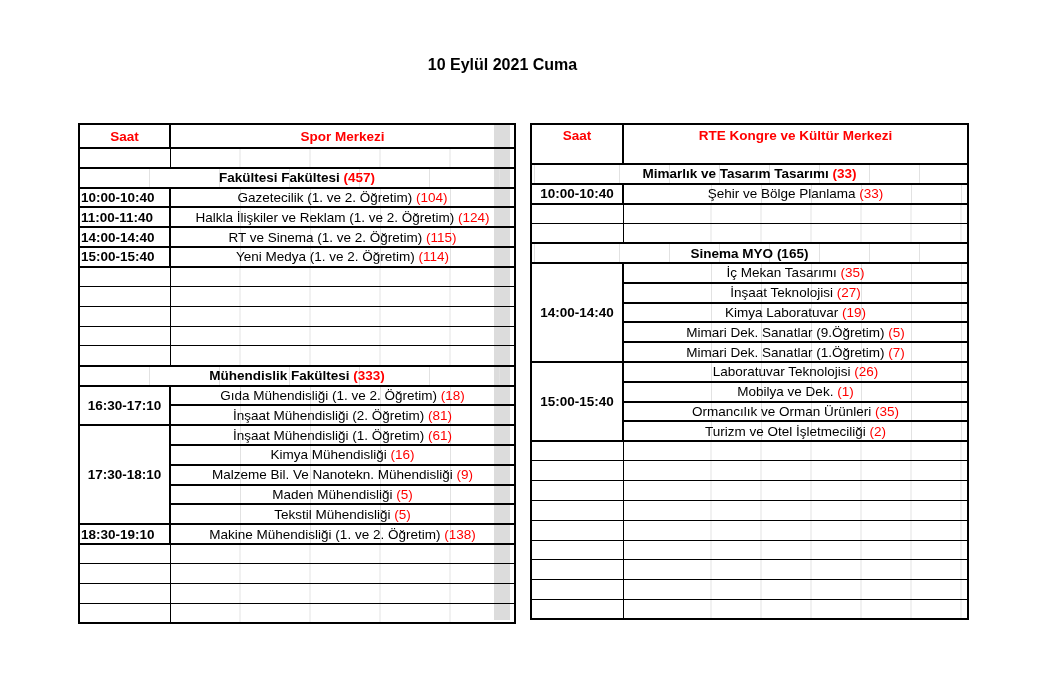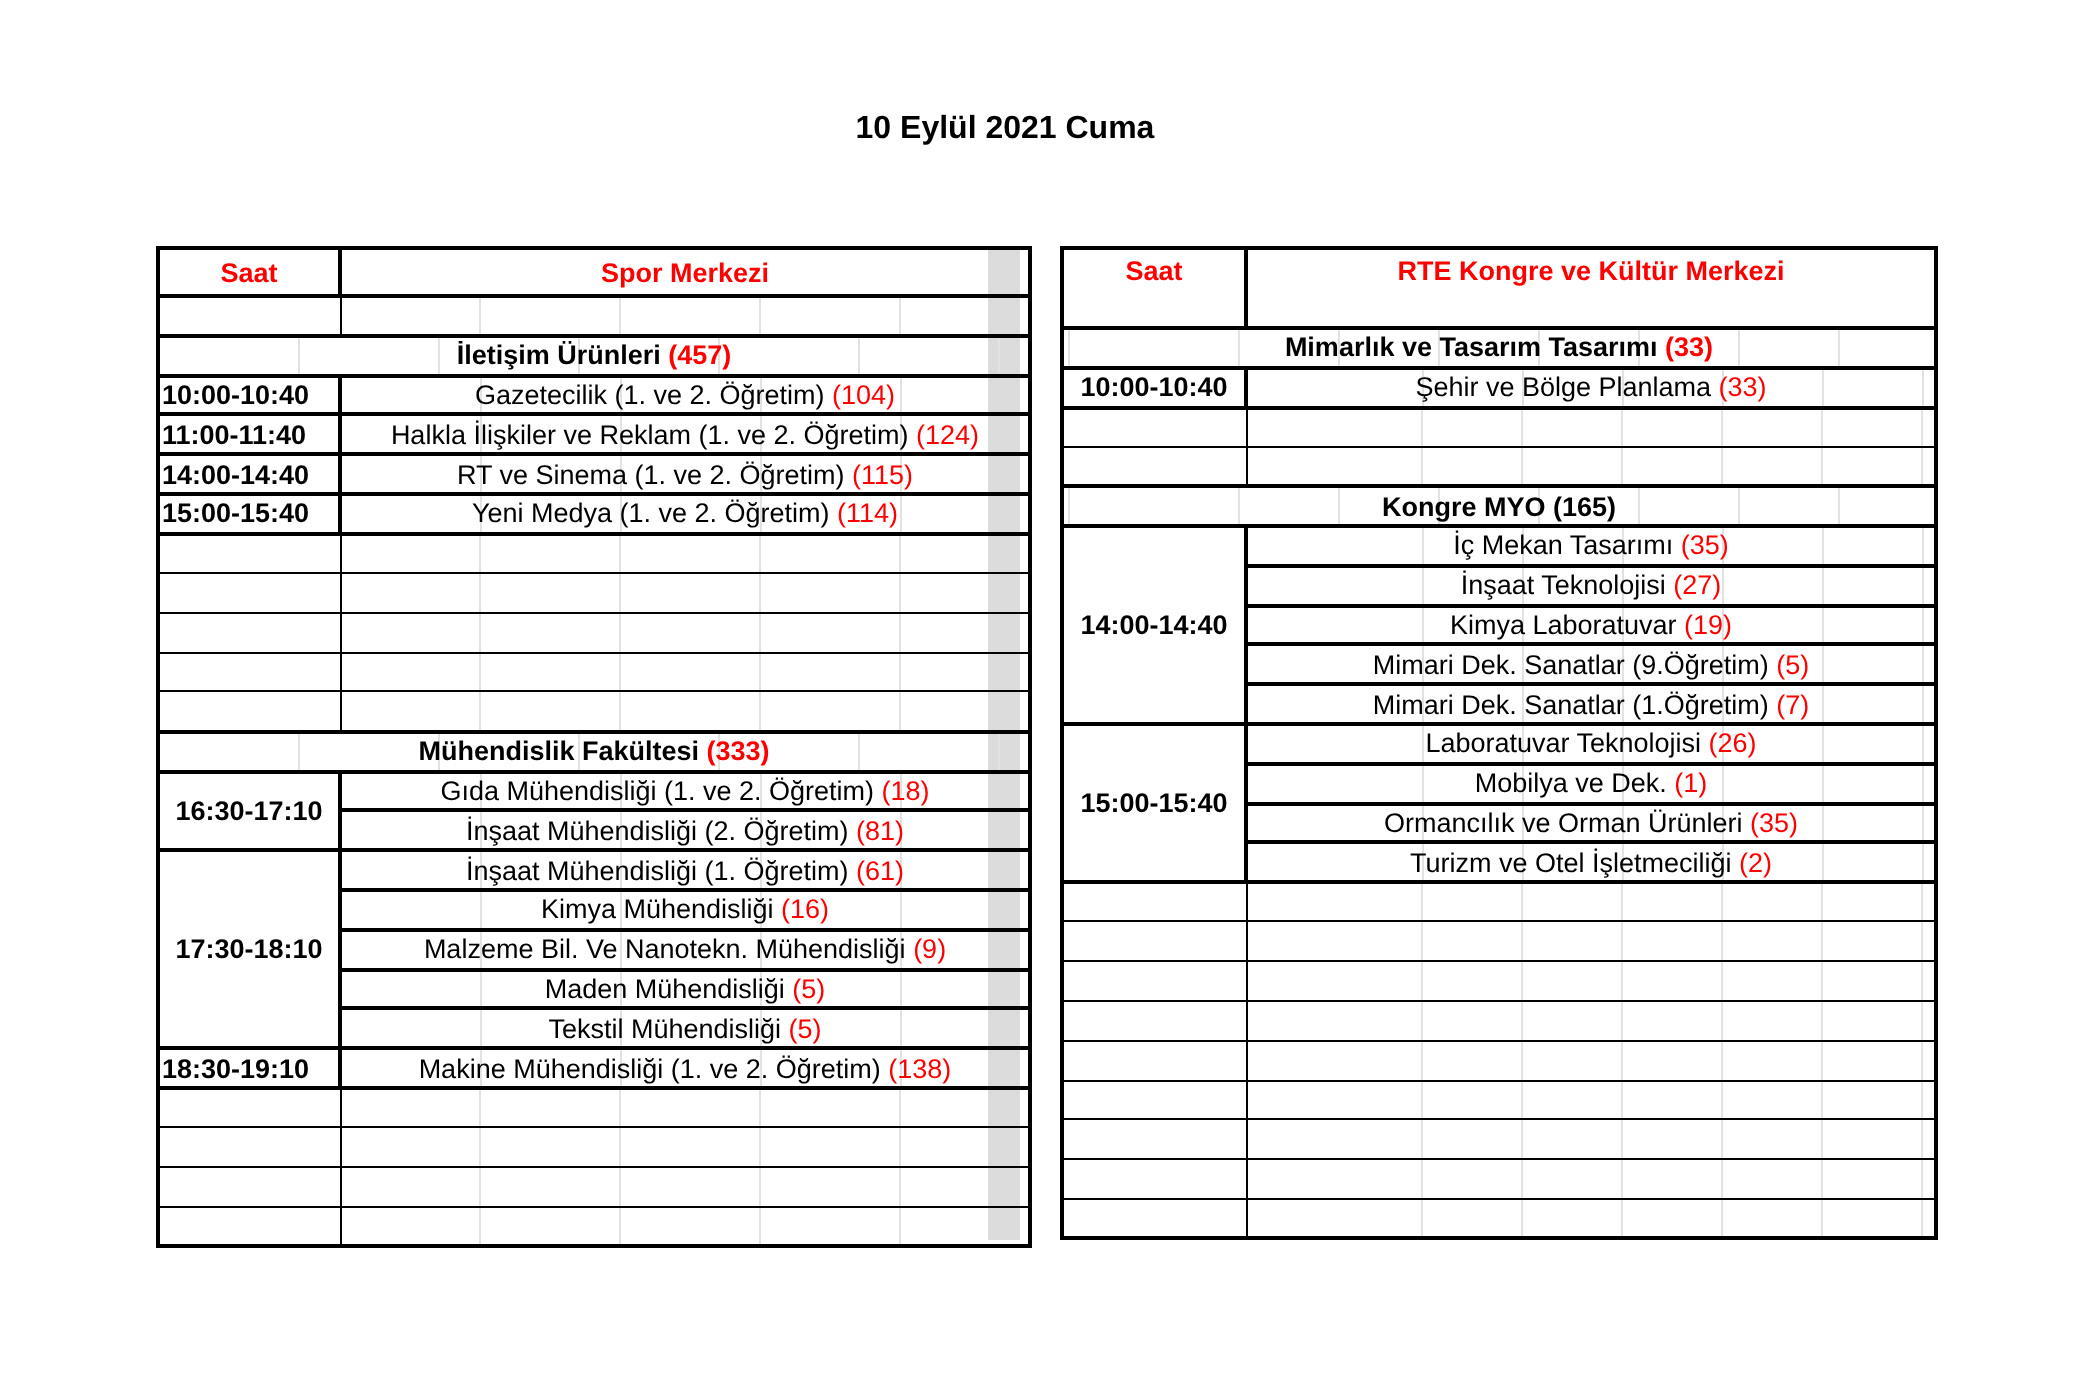--- a/index.html
+++ b/index.html
@@ -59,21 +59,21 @@
         <td class="hdr tk">Saat</td>
         <td class="hdr tk">Spor Merkezi</td>
       </tr>
     </thead>
     <tbody>
         <tr>
           <td></td>
           <td class="venue-bg"></td>
         </tr>
         <tr>
-          <td colspan="2" class="section-cell tk venue-bg"><span>İletişim Ürünleri</span><span class="count-red"> (457)</span></td>
+          <td colspan="2" class="section-cell tk venue-bg"><span>Fakültesi Fakültesi</span><span class="count-red"> (457)</span></td>
         </tr>
         <tr>
           <td class="time tk t-left">10:00-10:40</td>
           <td class="name tk venue-bg"><span>Gazetecilik (1. ve 2. Öğretim)</span><span class="count-red"> (104)</span></td>
         </tr>
         <tr>
           <td class="time tk t-left">11:00-11:40</td>
           <td class="name tk venue-bg"><span>Halkla İlişkiler ve Reklam (1. ve 2. Öğretim)</span><span class="count-red"> (124)</span></td>
         </tr>
         <tr>
@@ -176,21 +176,21 @@
         </tr>
         <tr>
           <td></td>
           <td class="venue-bg"></td>
         </tr>
         <tr>
           <td></td>
           <td class="venue-bg"></td>
         </tr>
         <tr>
-          <td colspan="2" class="section-cell tk venue-bg"><span>Kongre MYO</span><span class="count-black"> (165)</span></td>
+          <td colspan="2" class="section-cell tk venue-bg"><span>Sinema MYO</span><span class="count-black"> (165)</span></td>
         </tr>
         <tr>
           <td class="time tk" rowspan="5">14:00-14:40</td>
           <td class="name tk venue-bg"><span>İç Mekan Tasarımı</span><span class="count-red"> (35)</span></td>
         </tr>
         <tr>
           <td class="name tk venue-bg"><span>İnşaat Teknolojisi</span><span class="count-red"> (27)</span></td>
         </tr>
         <tr>
           <td class="name tk venue-bg"><span>Kimya Laboratuvar</span><span class="count-red"> (19)</span></td>

